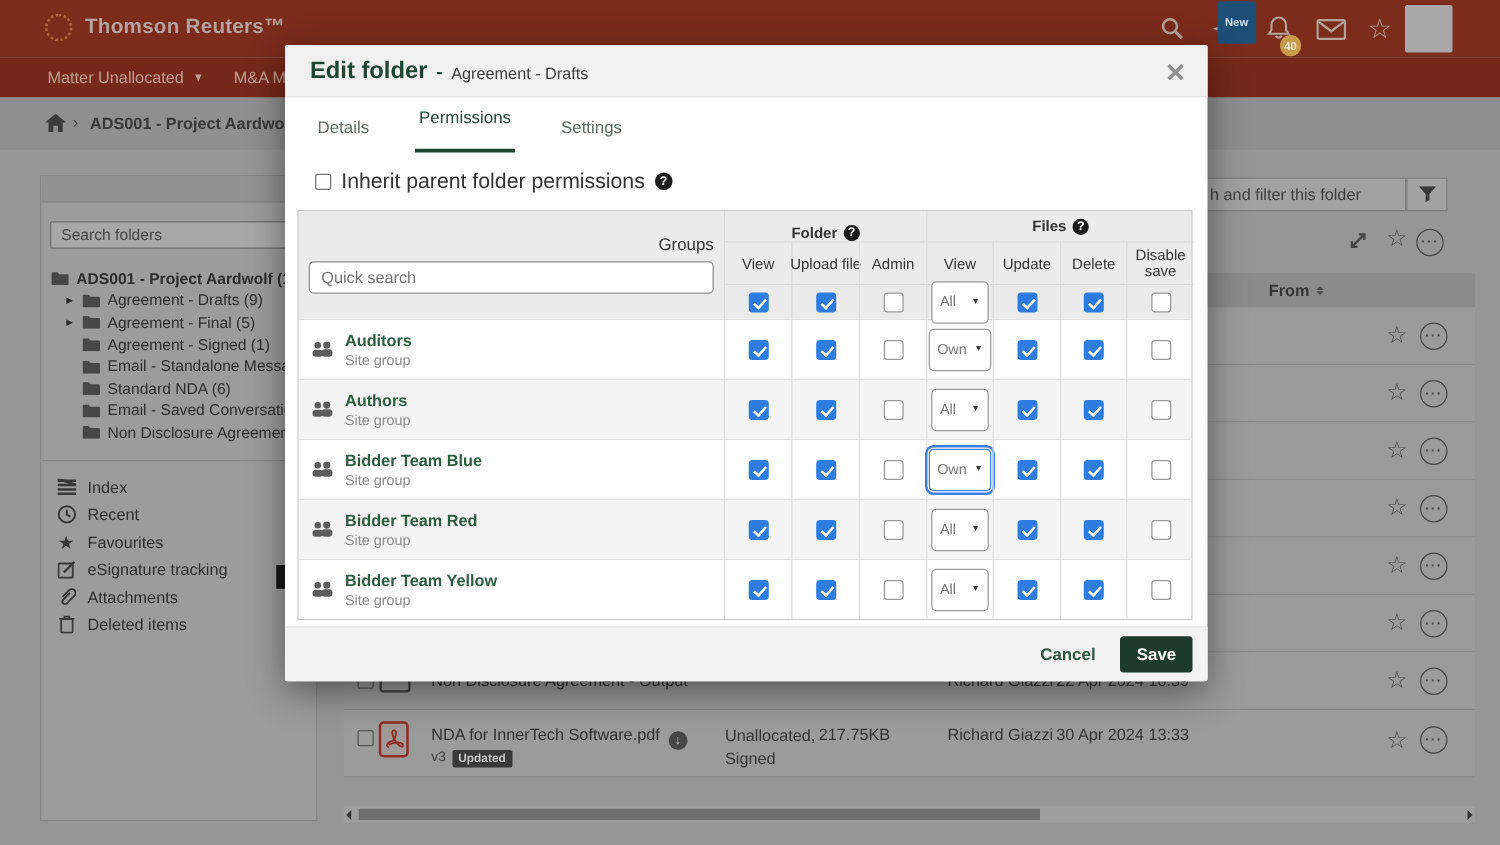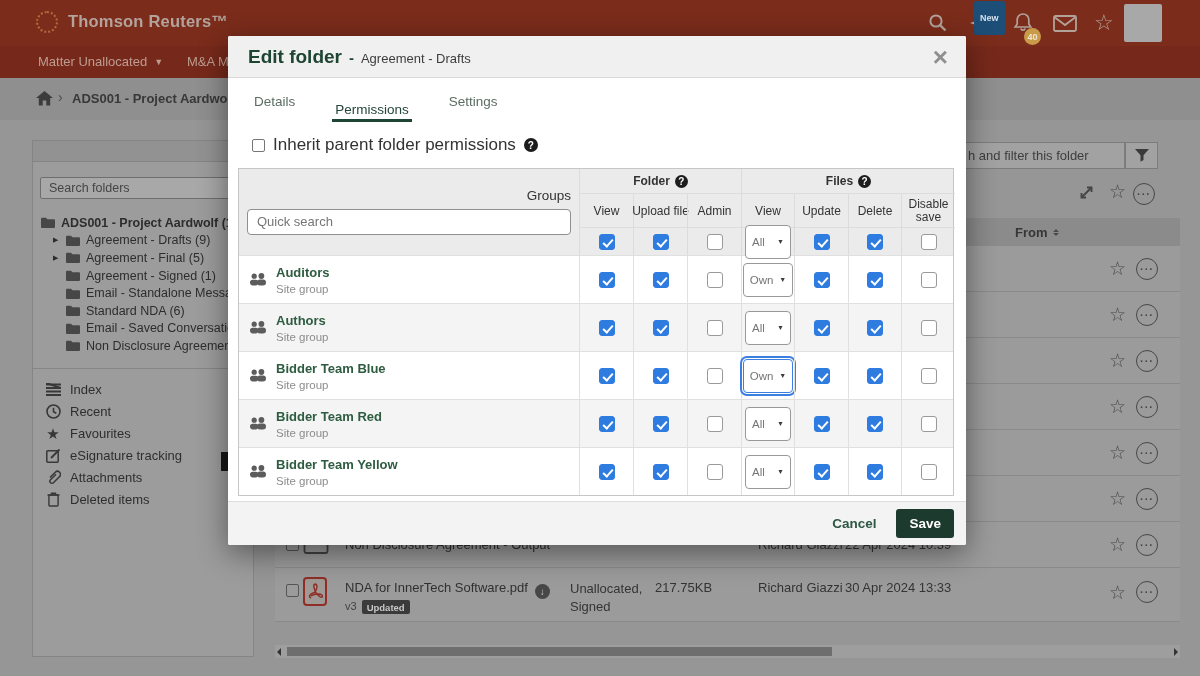--- a/index.html
+++ b/index.html
@@ -79,21 +79,21 @@
   
   .modal { position:absolute; left:228px; top:36px; width:738px; height:509px; background:#fff; border-radius:2px; box-shadow:0 8px 30px rgba(0,0,0,.45); z-index:20; display:flex; flex-direction:column; }
   .m-header { height:42px; background:#f0f0f0; border-bottom:1px solid #d9d9d9; display:flex; align-items:center; padding:0 18px 0 20px; flex:0 0 42px; border-radius:2px 2px 0 0;}
   .m-title { font-size:19px; font-weight:bold; color:#1e4433; }
   .m-sep { font-size:15px; font-weight:bold; color:#1e4433; margin:2px 7px 0; }
   .m-sub { font-size:13px; color:#3d3d3d; margin-top:3px; }
   .m-close { margin-left:auto; font-size:26px; font-weight:bold; color:#8f8f8f; line-height:20px; cursor:default; }
 
   .m-tabs { display:flex; gap:34px; padding:0 0 0 23px; height:44px; align-items:flex-end; flex:0 0 44px; }
   .m-tab { font-size:13.5px; color:#5c6d63; padding:0 3px 13px; }
-  .m-tab.active { color:#24453a; border-bottom:3px solid #1e4433; padding-bottom:2px; }
+  .m-tab.active { color:#24453a; border-bottom:3px solid #1e4433; padding-bottom:18px; }
 
   .inherit { display:flex; align-items:center; gap:8px; margin:13px 0 0 24px; flex:0 0 auto; }
   .inherit .lbl { font-size:17px; color:#333; }
 
   .help { width:14px; height:14px; border-radius:50%; background:#1c1c1c; color:#fff; font-size:10px; font-weight:bold; display:inline-flex; align-items:center; justify-content:center; }
 
   .ptable { margin:13px 12px 0 10px; width:716px; border:1px solid #c6c6c6; flex:0 0 auto; }
   .pgrid { display:grid; grid-template-columns:340px 54px 54px 54px 53px 54px 53px 54px; }
   .phead { grid-template-rows:24px 34px 28px; background:#ebebeb; }
   .hcell { display:flex; align-items:center; justify-content:center; border-left:1px solid #dcdcdc; font-size:12px; color:#333; white-space:nowrap; }
@@ -406,21 +406,21 @@
 
     <div class="bgrow tall">
       <span class="bg-check"></span>
       <span class="pdfbox">
         <svg width="16" height="19" viewBox="0 0 16 19">
             <path d="M4 16 C1 14.5 3 11.5 7.5 10.5 C9.5 8 10.5 4.5 9.5 3 C8.5 1.5 6.5 2 6.8 4.2 C7.2 7.5 9.5 12.5 12.8 14.6 C15.2 16 16.2 14.6 15 13.2 C13.5 11.6 8.5 11.5 4 13.8" fill="none" stroke="#8f2d26" stroke-width="1.5"></path>
           </svg>
       </span>
       <span class="bgname" style="top:12px;"><span>NDA for InnerTech Software.pdf</span><span class="dlcirc">↓</span></span>
       <span class="vrow"><span>v3</span><span class="vbadge">Updated</span></span>
-      <span class="bgcell" style="left:295px; top:12px; width:80px; line-height:18px;">Unallocated, Signed</span>
+      <span class="bgcell" style="left:305px; top:12px; width:80px; line-height:18px;">Unallocated, Signed</span>
       <span class="bgcell" style="left:380px; top:12px;">217.75KB</span>
       <span class="bgcell" style="left:483px; top:12px;">Richard Giazzi</span>
       <span class="bgcell" style="left:570px; top:12px;">30 Apr 2024 13:33</span>
       <div class="racts" style="top:24px;">
           <span class="star-ic">☆</span>
           <span class="dots-ic">···</span>
         </div>
     </div>
   </div>
 
@@ -452,21 +452,21 @@
       <span class="help">?</span>
     </div>
 
     <div class="ptable">
 
       <div class="pgrid phead">
         <div class="groupcell">
           <div class="gh">Groups</div>
           <input class="qsearch" placeholder="Quick search" style="">
         </div>
-        <div class="hcell spanh" style="grid-column:2/5;">
+        <div class="hcell spanh" style="grid-column:2/5;align-items:flex-end;">
           <span>Folder</span>
             <span class="help" style="width:13px;height:13px;">?</span>
         </div>
         <div class="hcell spanh" style="grid-column:5/9;">
           <span>Files</span>
             <span class="help" style="width:13px;height:13px;">?</span>
         </div>
         <div class="hcell topb" style="grid-column:2;">View</div>
         <div class="hcell topb" style="grid-column:3;">Upload file</div>
         <div class="hcell topb" style="grid-column:4;">Admin</div>

